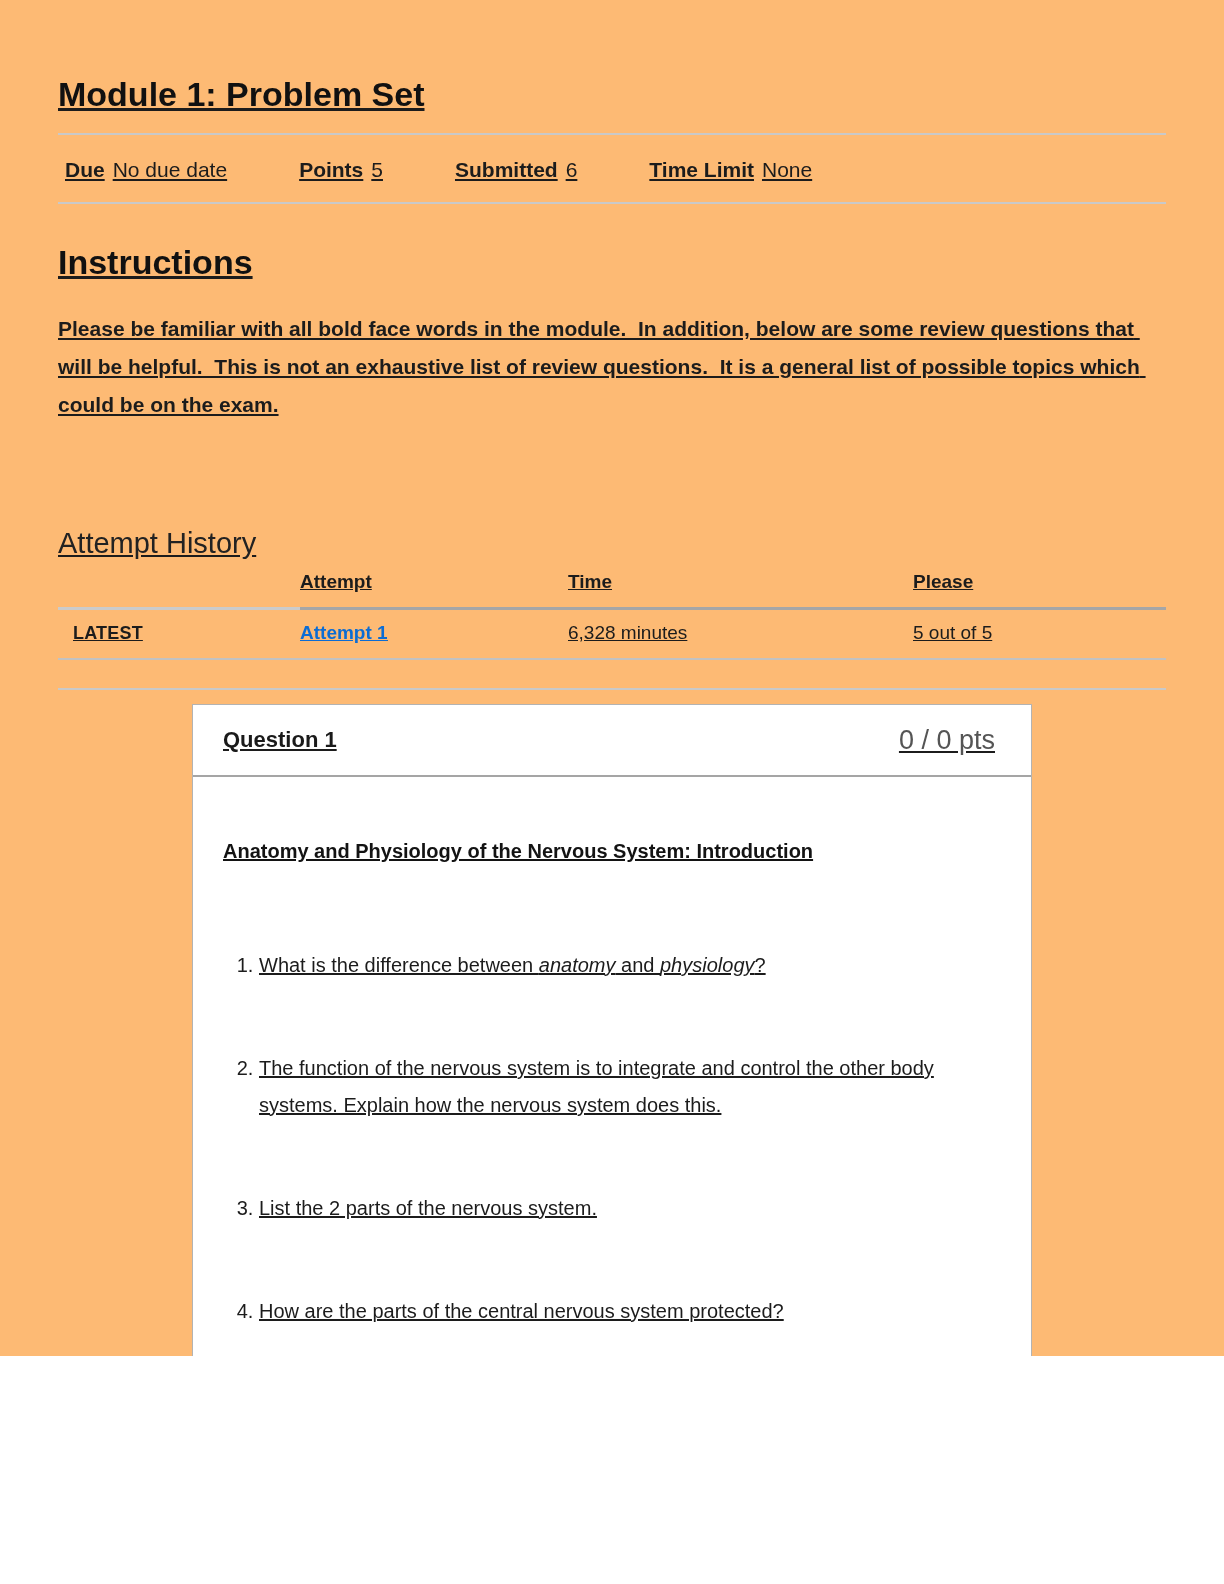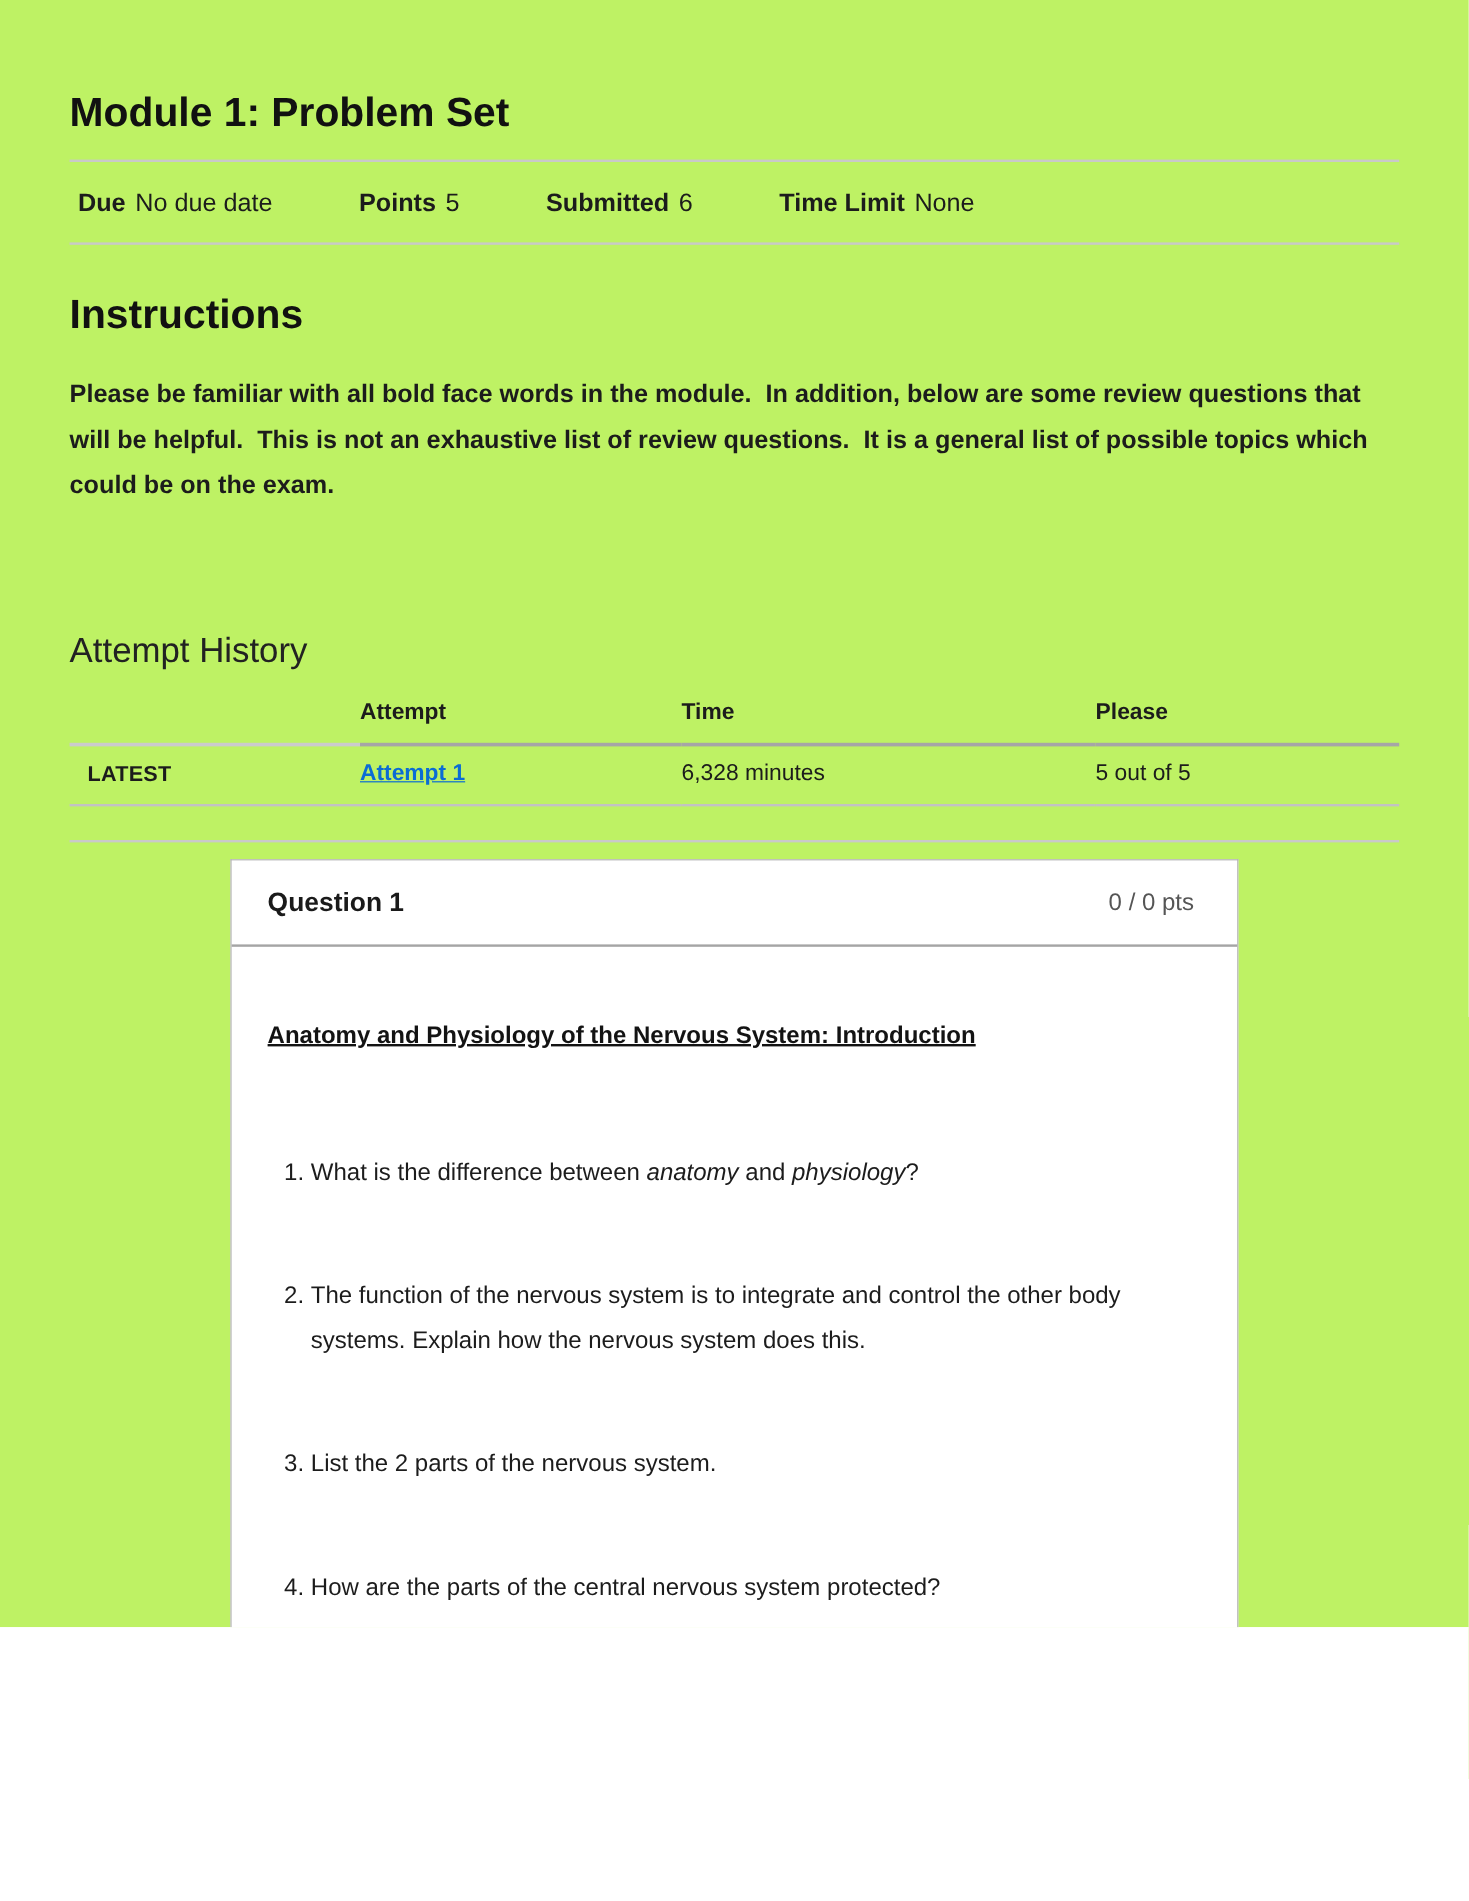--- a/index.html
+++ b/index.html
@@ -7,22 +7,23 @@
   body {
     font-family: "Liberation Sans", sans-serif;
     color: #1c1c1c;
     -webkit-font-smoothing: antialiased;
   }
   .page {
     position: relative;
     width: 1224px;
     height: 1356px;
     margin: 0 auto;
-    background: #bef264;
+    background: #fdba74;
     overflow: hidden;
+    text-decoration: underline;
   }
   .content { padding: 0 58px; }
 
   
   .page-title {
     margin: 74px 0 0;
     font-size: 34px;
     line-height: 40px;
     font-weight: 700;
     color: #111111;
@@ -69,21 +70,21 @@
   
   .attempt-history-heading {
     margin: 101px 0 0;
     font-size: 29px;
     line-height: 36px;
     font-weight: 400;
     color: #222222;
   }
   .attempt-table {
     width: 1108px;
-    margin-top: 16px;
+    margin-top: 4px;
     border-collapse: collapse;
     table-layout: fixed;
   }
   .attempt-table col.c1 { width: 242px; }
   .attempt-table col.c2 { width: 268px; }
   .attempt-table col.c3 { width: 345px; }
   .attempt-table col.c4 { width: 253px; }
   .attempt-table th {
     text-align: left;
     font-size: 19px;
@@ -142,21 +143,21 @@
     height: 72px;
     padding: 0 36px 0 30px;
     border-bottom: 2px solid #a5a5a5;
   }
   .question-title {
     font-size: 22px;
     font-weight: 700;
     color: #1a1a1a;
   }
   .question-points {
-    font-size: 20px;
+    font-size: 27px;
     font-weight: 400;
     color: #555555;
   }
   .question-body { padding: 0 30px; }
   .question-topic {
     display: inline-block;
     margin-top: 63px;
     font-size: 20px;
     font-weight: 700;
     text-decoration: underline;

